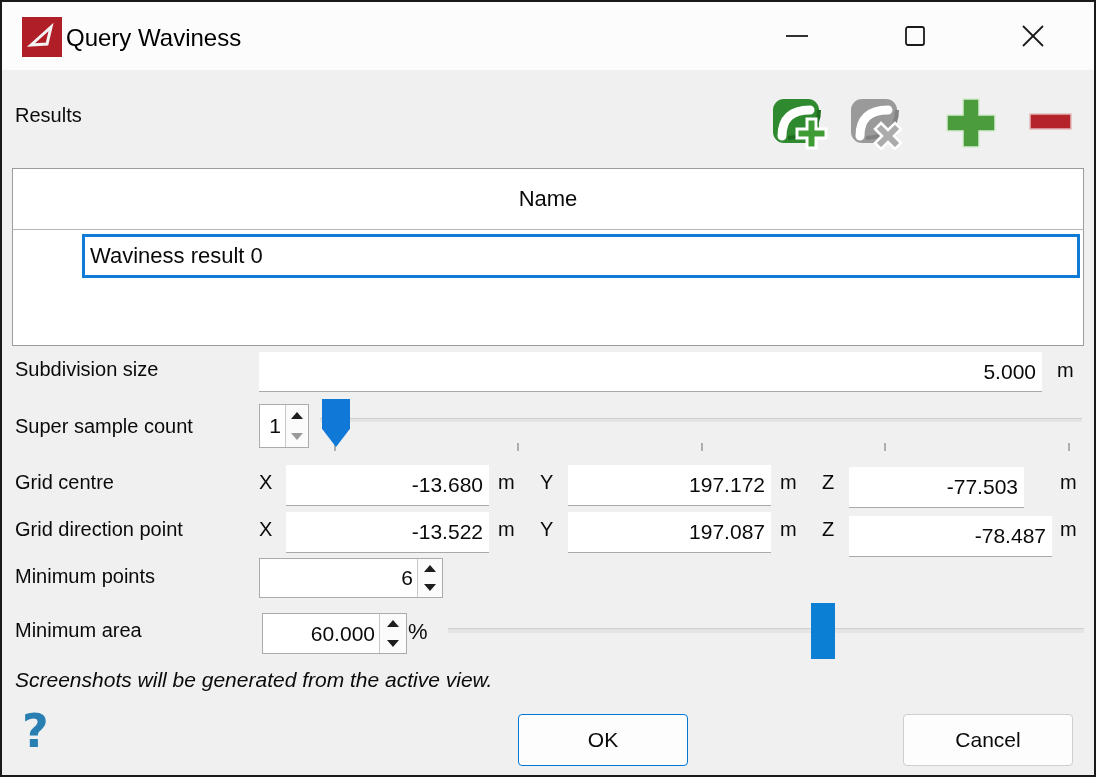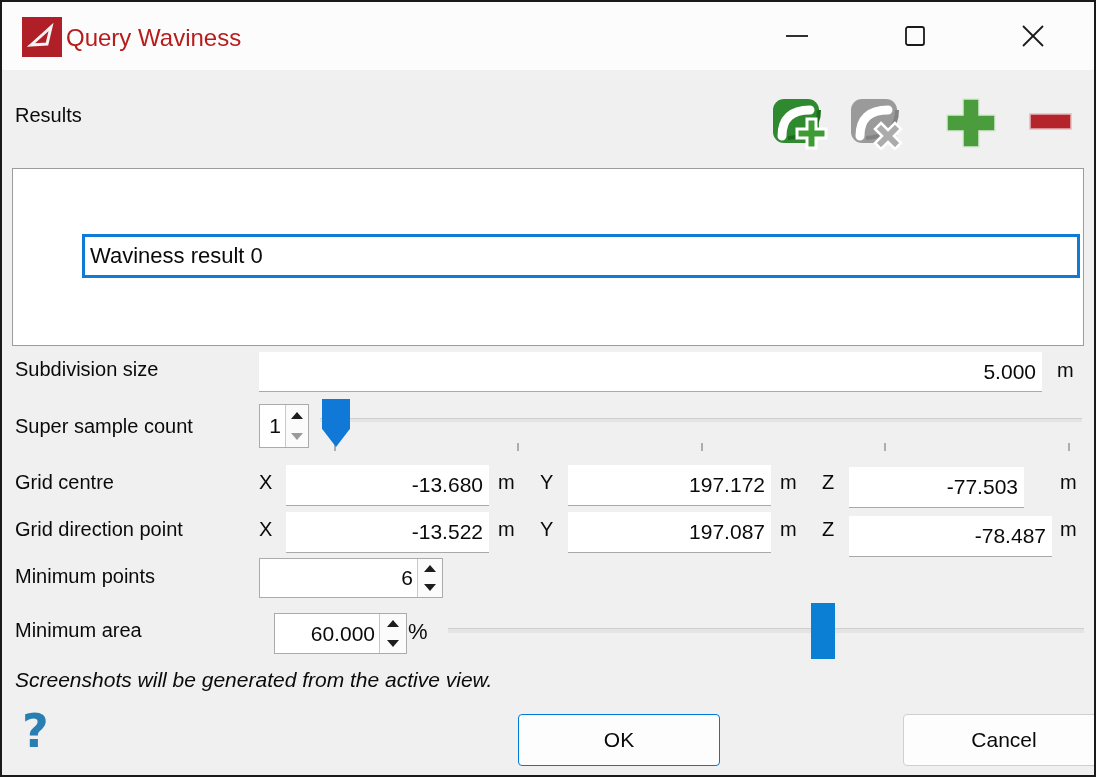--- a/index.html
+++ b/index.html
@@ -4,21 +4,21 @@
 <style>
   html,body{margin:0;padding:0;background:#555;}
   .window{
     position:relative;width:1096px;height:777px;box-sizing:border-box;
     border:2px solid #1a1a1a;background:#f0f0f0;overflow:hidden;
     font-family:"Liberation Sans", sans-serif;color:#0a0a0a;
   }
   
   .titlebar{position:absolute;left:0;top:0;right:0;height:68px;background:#fcfcfc;}
   .app-icon{position:absolute;left:20px;top:15px;width:40px;height:40px;}
-  .win-title{position:absolute;left:64px;top:22px;font-size:24px;color:#b91c1c;white-space:nowrap;}
+  .win-title{position:absolute;left:64px;top:22px;font-size:24px;color:#000000;white-space:nowrap;}
   .win-btn{position:absolute;top:8px;width:66px;height:52px;display:flex;align-items:center;justify-content:center;}
   .win-btn.min{left:762px}.win-btn.max{left:880px}.win-btn.cls{left:998px}
   
   .results-label{position:absolute;left:13px;top:102px;font-size:20px;}
   .tool-icon{position:absolute;cursor:default;}
   .icon-add{left:768px;top:92px;width:62px;height:56px;}
   .icon-remove{left:846px;top:92px;width:62px;height:56px;}
   .icon-plus{left:943px;top:95px;width:52px;height:52px;}
   .icon-minus{left:1026px;top:106px;width:46px;height:26px;}
   
@@ -39,21 +39,21 @@
   .tri-down{width:0;height:0;border-left:6px solid transparent;border-right:6px solid transparent;border-top:7px solid #1d1d1d;}
   .tri-down.dim{border-top-color:#9a9a9a;}
   .slider{position:absolute;}
   .slider .track{position:absolute;left:0;right:0;background:#e4e4e4;border-top:1px solid #cfcfcf;box-sizing:border-box;}
   .slider .tick{position:absolute;width:2px;height:8px;background:#adadad;}
   .handle-pent{position:absolute;width:28px;height:48px;background:#1079d8;
     clip-path:polygon(0 0,100% 0,100% 62%,50% 100%,0 62%);}
   .handle-rect{position:absolute;width:24px;height:56px;background:#0b7fd4;}
   .note{position:absolute;left:13px;top:666px;font-size:21px;font-style:italic;}
   .help{position:absolute;left:20px;top:702px;font-size:46px;font-weight:bold;color:#2a7fb2;font-family:"DejaVu Sans",sans-serif;}
-  .btn{position:absolute;top:712px;width:202px;height:52px;background:#fdfdfd;border:1px solid #cfcfcf;
+  .btn{position:absolute;top:712px;width:170px;height:52px;background:#fdfdfd;border:1px solid #cfcfcf;
     border-radius:4px;box-sizing:border-box;display:flex;align-items:center;justify-content:center;font-size:21px;}
   .btn.default{border:1.5px solid #0078d7;}
   .btn-ok{left:516px}.btn-apply{left:709px}.btn-cancel{left:901px}
 </style>
 </head>
 <body>
 
 <div class="window">
 
   <div class="titlebar">
@@ -105,20 +105,21 @@
       <path d="M18 2 h16 v16 h16 v16 h-16 v16 h-16 v-16 h-16 v-16 h16 z" fill="#4a9c3c" stroke="#d8ead2" stroke-width="1.5"></path>
     </svg>
   </div>
   <div class="tool-icon icon-minus">
     <svg width="46" height="26" viewBox="0 0 46 26">
       <rect x="2" y="6" width="41" height="15" fill="#b5242a" stroke="#e3b9ba" stroke-width="1.5"></rect>
     </svg>
   </div>
 
   <div class="table">
+    <div class="table-header">Name</div>
     <div class="row-edit">Waviness result 0</div>
   </div>
 
   <div class="lbl" style="left:13px;top:356px">Subdivision size</div>
   <div class="flat-field" style="left:257px;top:350px;width:783px;height:40px">5.000</div>
   <div class="unit" style="left:1055px;top:357px">m</div>
 
   <div class="lbl" style="left:13px;top:413px">Super sample count</div>
   <div class="spin" style="left:257px;top:402px;width:50px;height:44px">
     <div class="val">1</div>
@@ -170,21 +171,21 @@
       <div>
           <span class="tri-up"></span>
         </div>
       <div>
           <span class="tri-down"></span>
         </div>
     </div>
   </div>
 
   <div class="lbl" style="left:13px;top:617px">Minimum area</div>
-  <div class="spin" style="left:272px;top:611px;width:133px;height:41px">
+  <div class="spin" style="left:260px;top:611px;width:145px;height:41px">
     <div class="val">60.000</div>
     <div class="arrows" style="width:26px">
       <div>
           <span class="tri-up"></span>
         </div>
       <div>
           <span class="tri-down"></span>
         </div>
     </div>
   </div>

